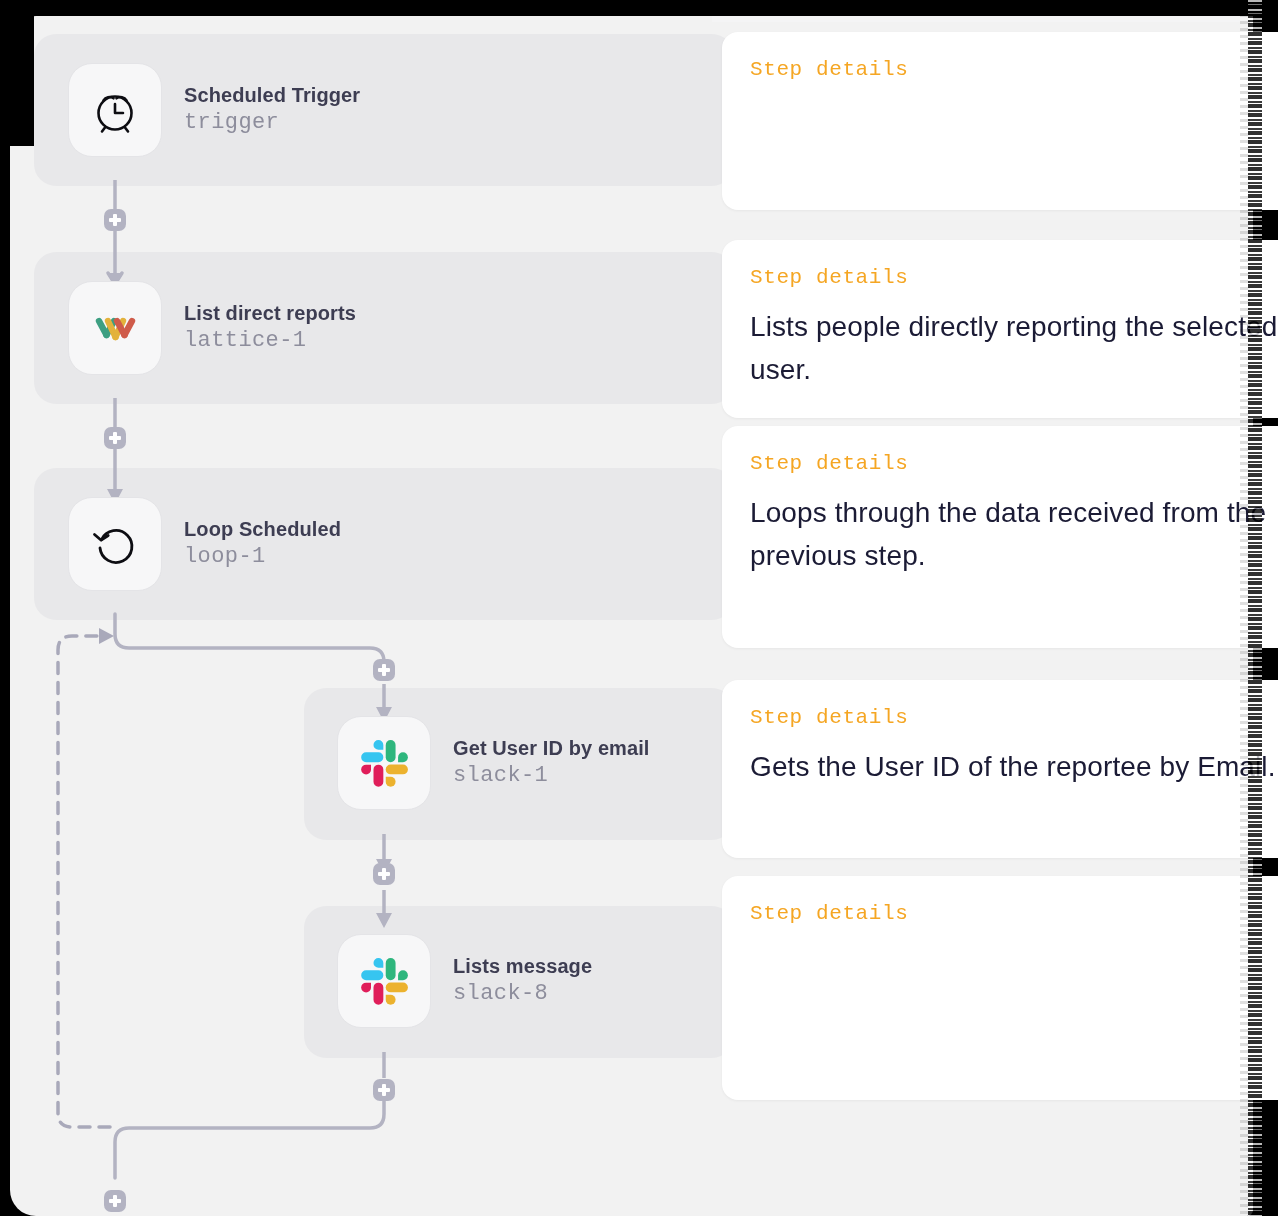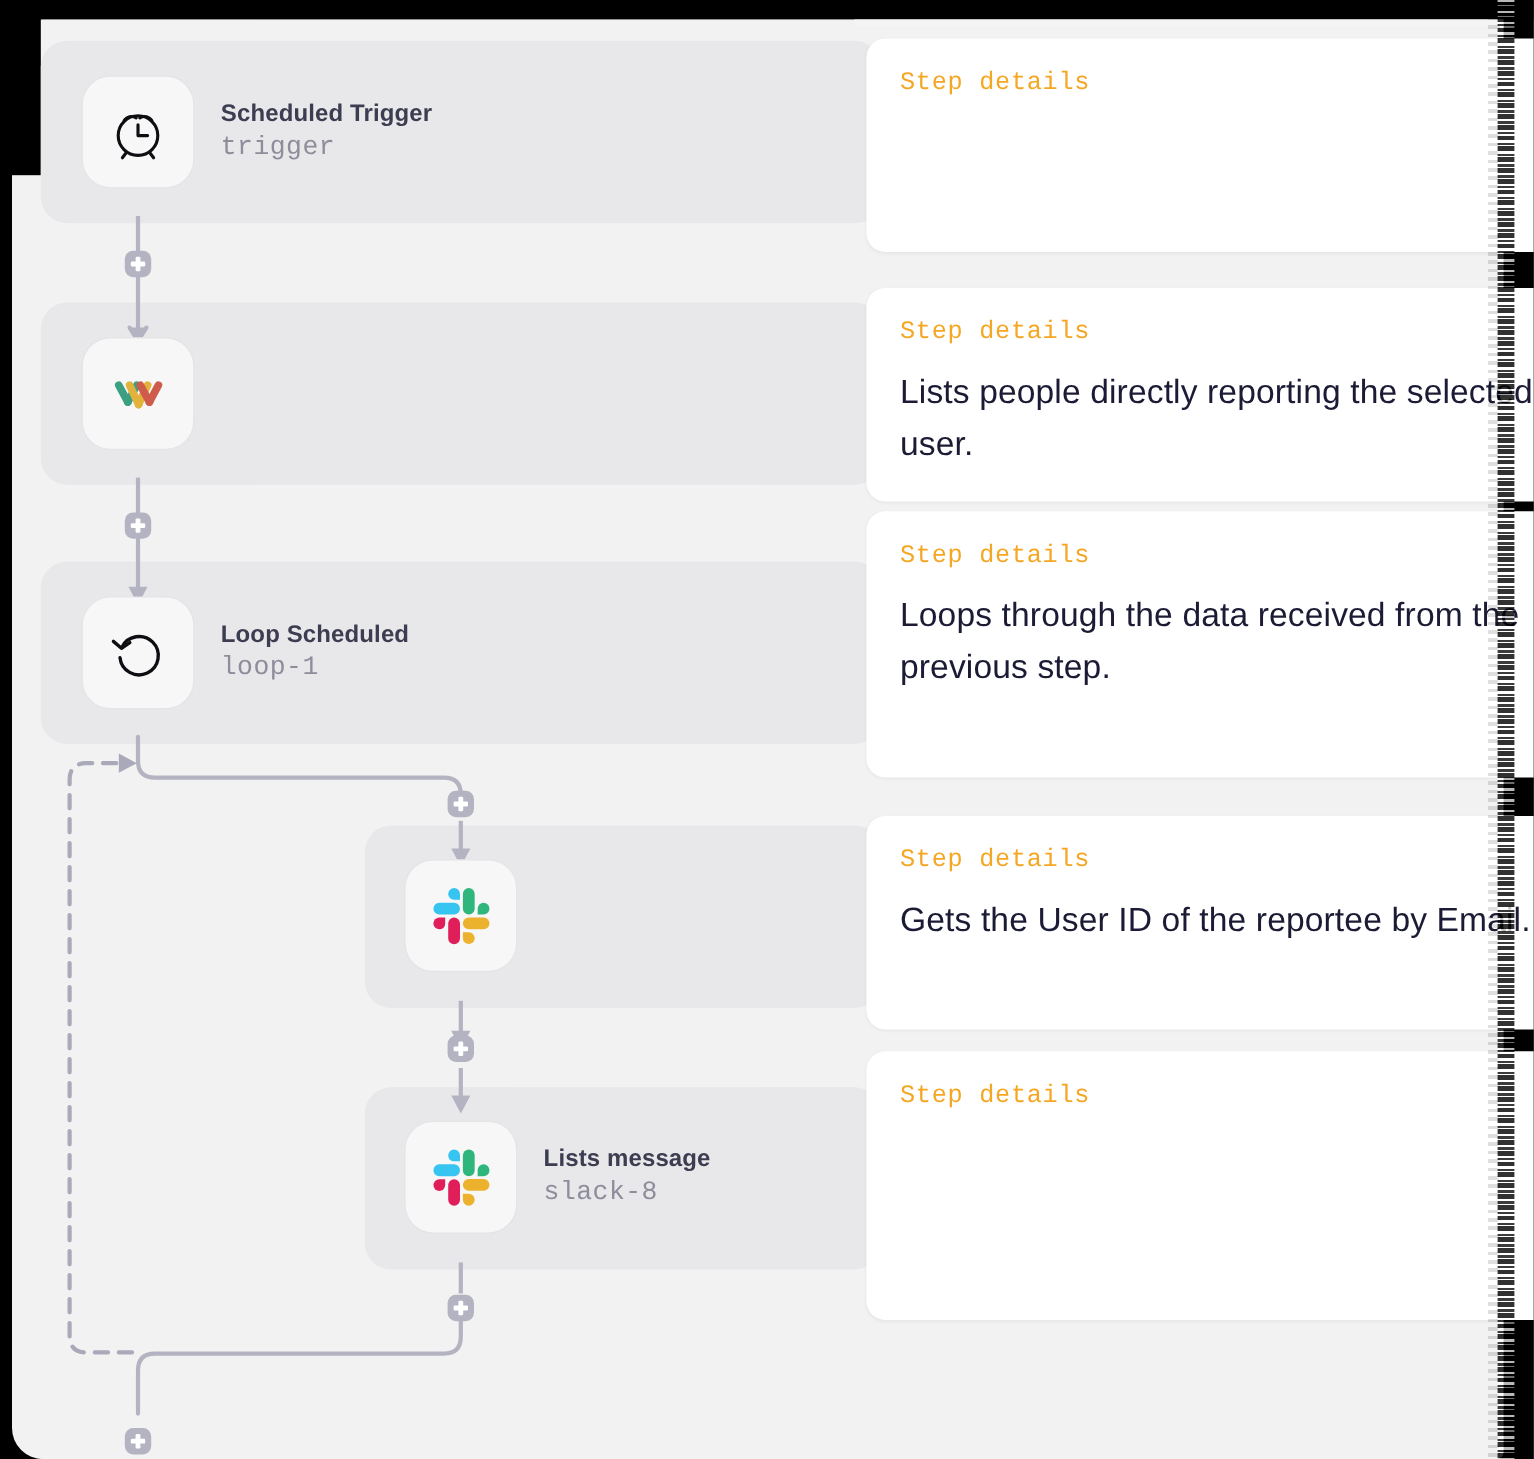--- a/index.html
+++ b/index.html
@@ -273,20 +273,24 @@
           <g stroke-width="6.4">
             <path d="M7 13 L14.5 27" stroke="#3d9f82"></path>
             <path d="M14.5 27 L22 13" stroke="#3d9f82"></path>
             <path d="M16 13 L23.5 29" stroke="#e3b23c"></path>
             <path d="M23.5 29 L31 13" stroke="#e3b23c"></path>
             <path d="M25 13 L32.5 27" stroke="#cf5b4a"></path>
             <path d="M32.5 27 L40 13" stroke="#cf5b4a"></path>
           </g>
         </svg>
       </div>
+      <div class="labels">
+        <div class="node-title">List direct reports</div>
+        <div class="node-id">lattice-1</div>
+      </div>
     </div>
 
     <div class="node" style="left:58px; top:481px;">
       <div class="tile">
         <svg width="52" height="52" viewBox="0 0 52 52" fill="none" stroke="#0d0d12" stroke-width="2.8" stroke-linecap="round" stroke-linejoin="round">
           <path d="M12.5 21.5 A16 16 0 1 1 11 30"></path>
           <path d="M5.5 16.5 L12.2 22.2 L19.2 17.5"></path>
         </svg>
       </div>
       <div class="labels">
@@ -303,20 +307,24 @@
             <path d="M16.1 33.8a5.1 5.1 0 1 1 10.2 0v12.8a5.1 5.1 0 1 1-10.2 0V33.8z" fill="#e01e5a"></path>
             <path d="M21.2 13.3a5.1 5.1 0 1 1 5.1-5.1v5.1h-5.1z" fill="#36c5f0"></path>
             <path d="M21.2 15.9a5.1 5.1 0 1 1 0 10.2H8.4a5.1 5.1 0 1 1 0-10.2h12.8z" fill="#36c5f0"></path>
             <path d="M41.6 21a5.1 5.1 0 1 1 5.1 5.1h-5.1V21z" fill="#2eb67d"></path>
             <path d="M39 21a5.1 5.1 0 1 1-10.2 0V8.2a5.1 5.1 0 1 1 10.2 0V21z" fill="#2eb67d"></path>
             <path d="M33.9 41.4a5.1 5.1 0 1 1-5.1 5.1v-5.1h5.1z" fill="#ecb22e"></path>
             <path d="M33.9 38.8a5.1 5.1 0 1 1 0-10.2h12.8a5.1 5.1 0 1 1 0 10.2H33.9z" fill="#ecb22e"></path>
           </g>
         </svg>
       </div>
+      <div class="labels">
+        <div class="node-title">Get User ID by email</div>
+        <div class="node-id">slack-1</div>
+      </div>
     </div>
 
     <div class="node" style="left:327px; top:918px;">
       <div class="tile">
         <svg width="52" height="52" viewBox="0 0 54 54">
           <g>
             <path d="M13.5 33.8a5.1 5.1 0 1 1-5.1-5.1h5.1v5.1z" fill="#e01e5a"></path>
             <path d="M16.1 33.8a5.1 5.1 0 1 1 10.2 0v12.8a5.1 5.1 0 1 1-10.2 0V33.8z" fill="#e01e5a"></path>
             <path d="M21.2 13.3a5.1 5.1 0 1 1 5.1-5.1v5.1h-5.1z" fill="#36c5f0"></path>
             <path d="M21.2 15.9a5.1 5.1 0 1 1 0 10.2H8.4a5.1 5.1 0 1 1 0-10.2h12.8z" fill="#36c5f0"></path>

